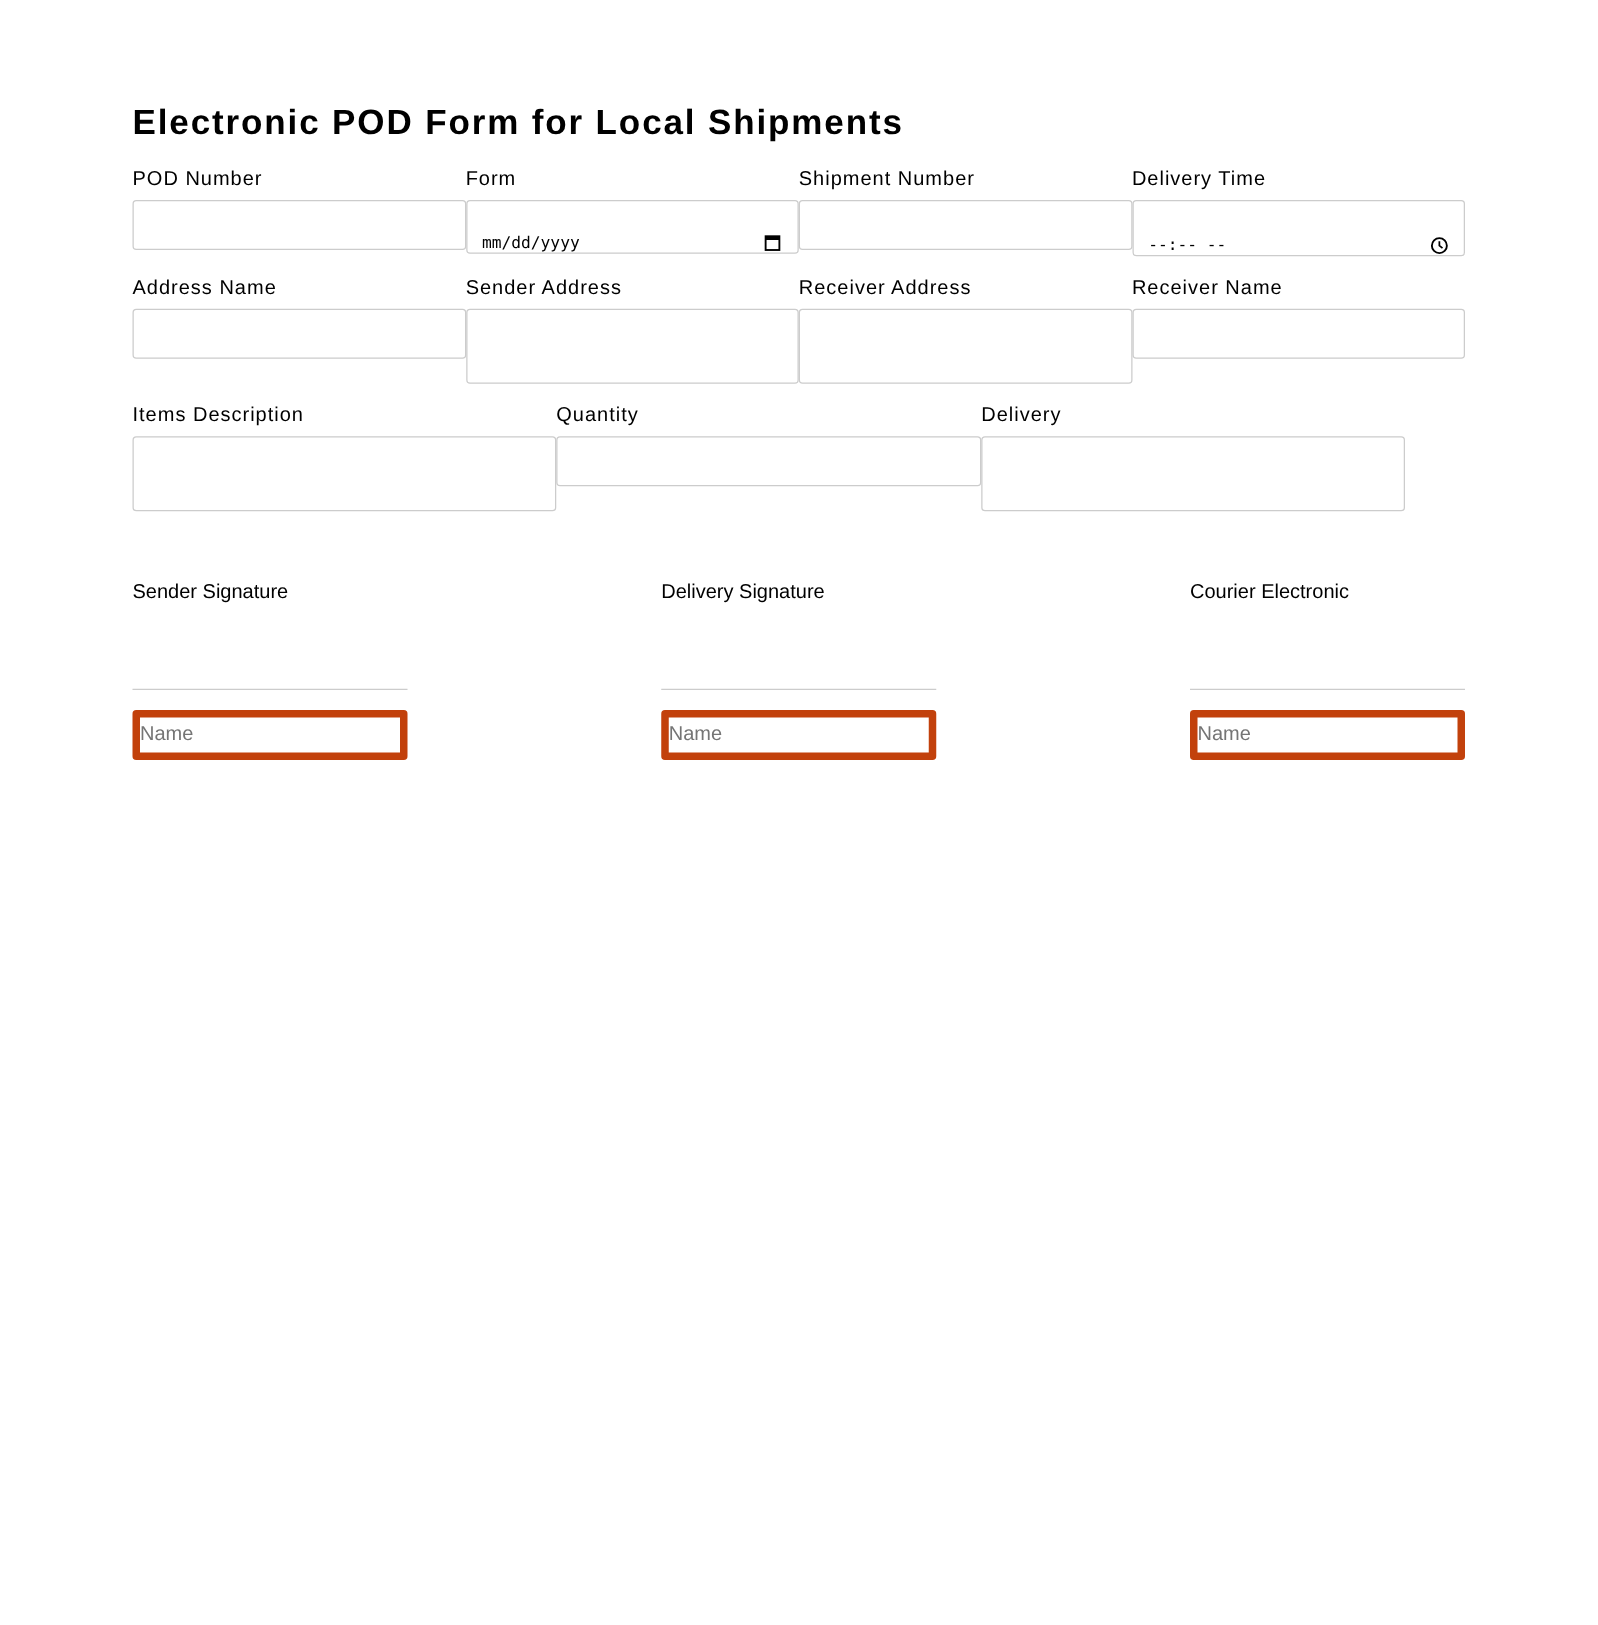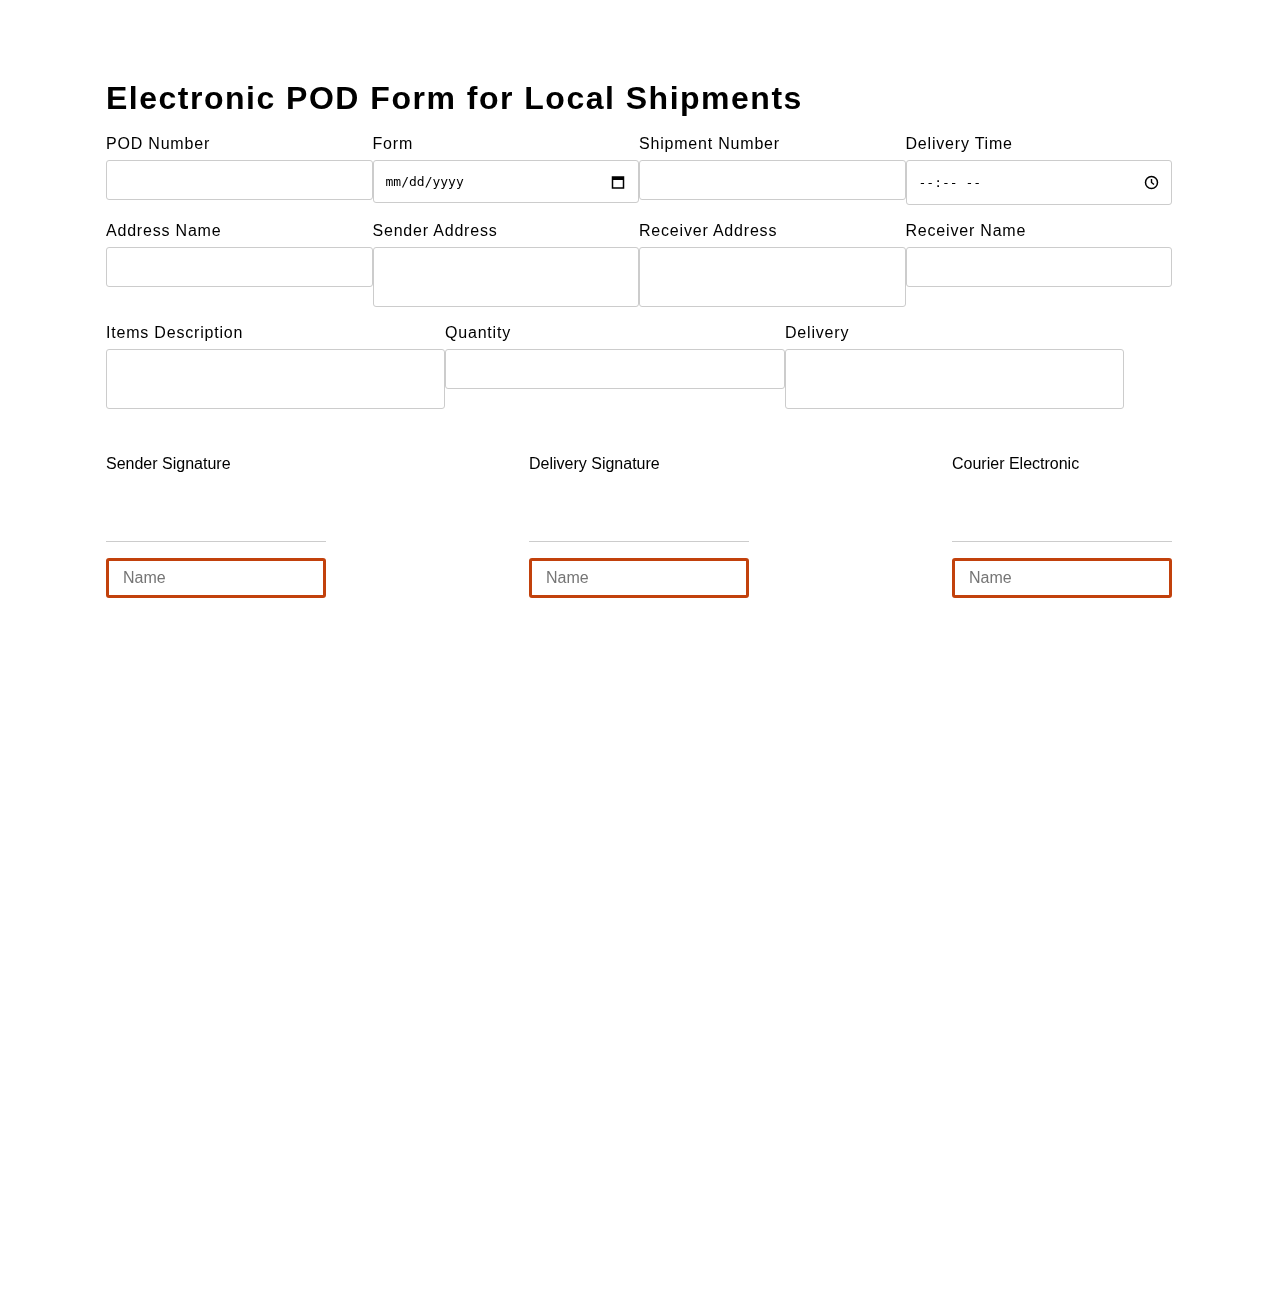--- a/index.html
+++ b/index.html
@@ -19,21 +19,21 @@
       position: absolute;
       left: 106px;
       top: 0;
       width: 1066px;
     }
     .page-title {
       position: absolute;
       top: 84px;
       left: 0;
       margin: 0;
-      font-size: 32px;
+      font-size: 28px;
       font-weight: bold;
       letter-spacing: 1.5px;
       line-height: 28px;
       white-space: nowrap;
     }
     .row {
       position: absolute;
       left: 0;
       width: 1066px;
       display: grid;
@@ -74,41 +74,41 @@
       font-family: "Liberation Sans", sans-serif;
       font-size: 16px;
     }
     .fake-input {
       position: relative;
       width: 100%;
       border: 1px solid #cccccc;
       border-radius: 3px;
       background: #fff;
       display: flex;
-      align-items: center;
+      align-items: flex-end;
       padding: 0 12px;
       font-family: "DejaVu Sans Mono", "Liberation Mono", monospace;
       font-size: 13px;
       color: #000;
     }
     .date-input { height: 43px; }
     .time-input { height: 45px; }
     .fake-input .value { flex: 1; }
     .fake-input .icon {
       width: 16px;
       height: 16px;
       display: flex;
       align-items: center;
       justify-content: center;
       cursor: pointer;
     }
 
     .signature-row {
       position: absolute;
-      top: 454px;
+      top: 464px;
       left: 0;
       width: 1066px;
       display: flex;
       justify-content: space-between;
     }
     .signature-block { width: 220px; }
     .signature-label {
       font-size: 16px;
       line-height: 20px;
       height: 20px;
@@ -117,23 +117,23 @@
     .signature-pad {
       width: 220px;
       height: 68px;
       border-bottom: 1px solid #cccccc;
       margin-bottom: 16px;
       cursor: crosshair;
     }
     .name-input {
       width: 220px;
       height: 40px;
-      border: 3px solid #c2410c;
-      border-radius: 3px;
-      padding: 0 14px;
+      border: 6px solid #c2410c;
+      border-radius: 3px;
+      padding: 0 0;
       font-family: "Liberation Sans", sans-serif;
       font-size: 16px;
       color: #000;
     }
     .name-input::placeholder { color: #757575; }
   </style>
 </head>
 <body>
 
 <div class="container">

